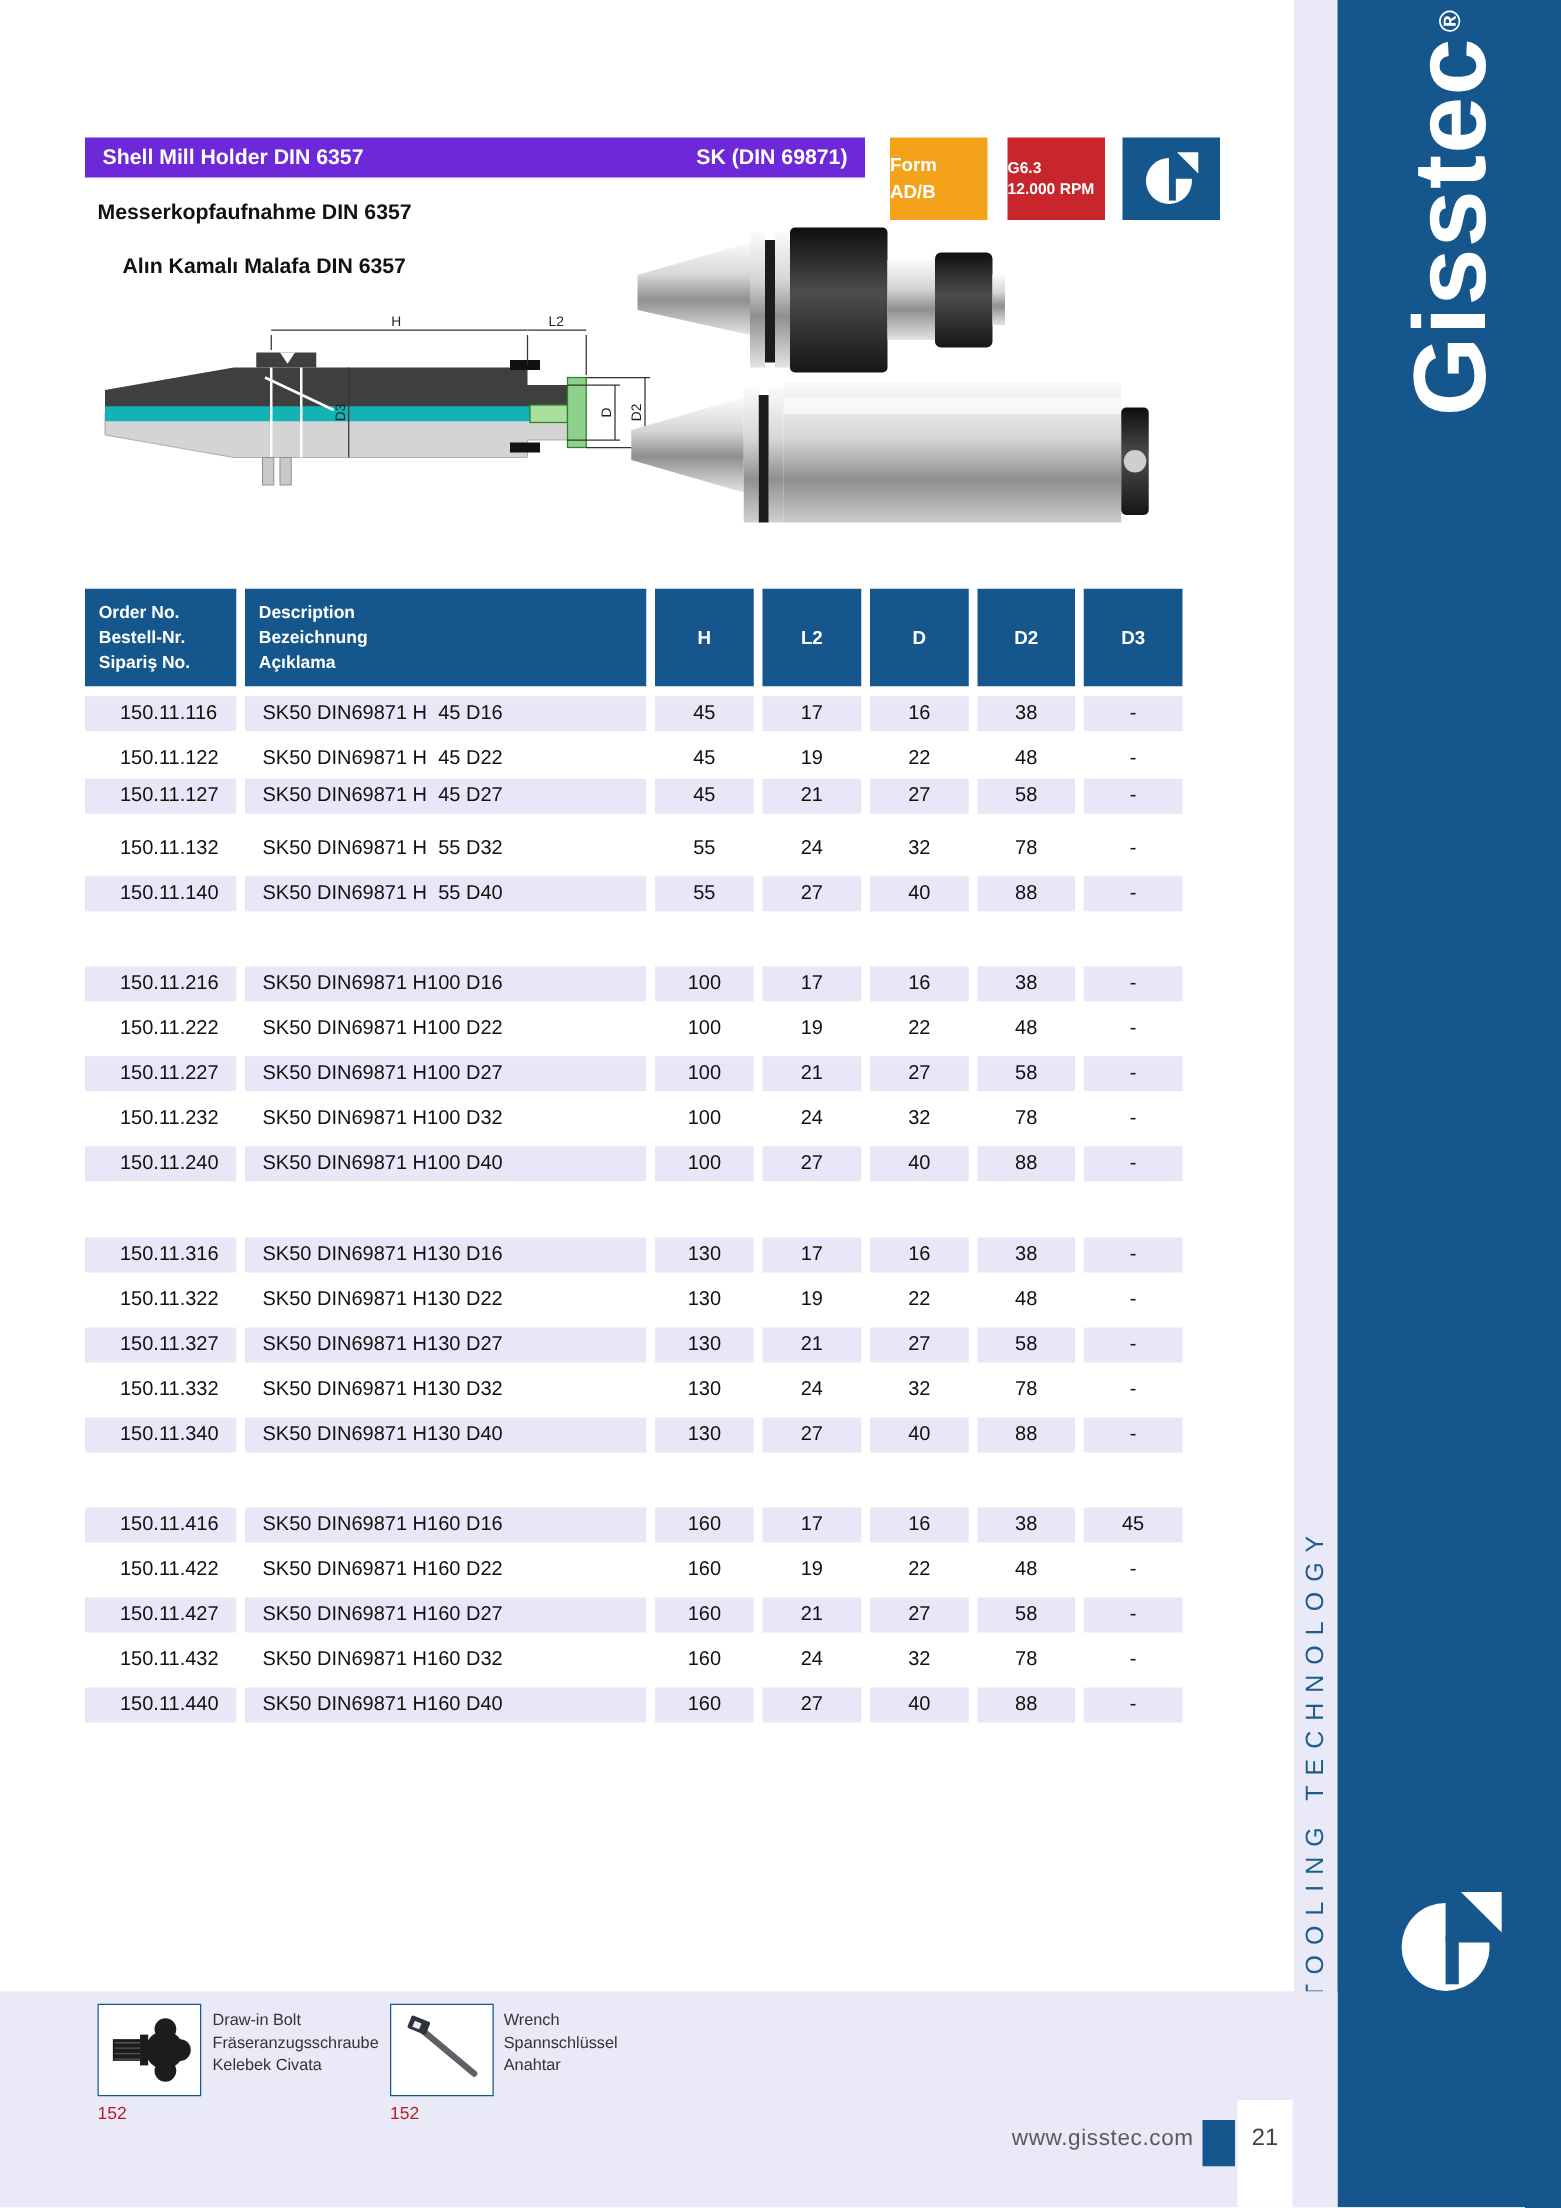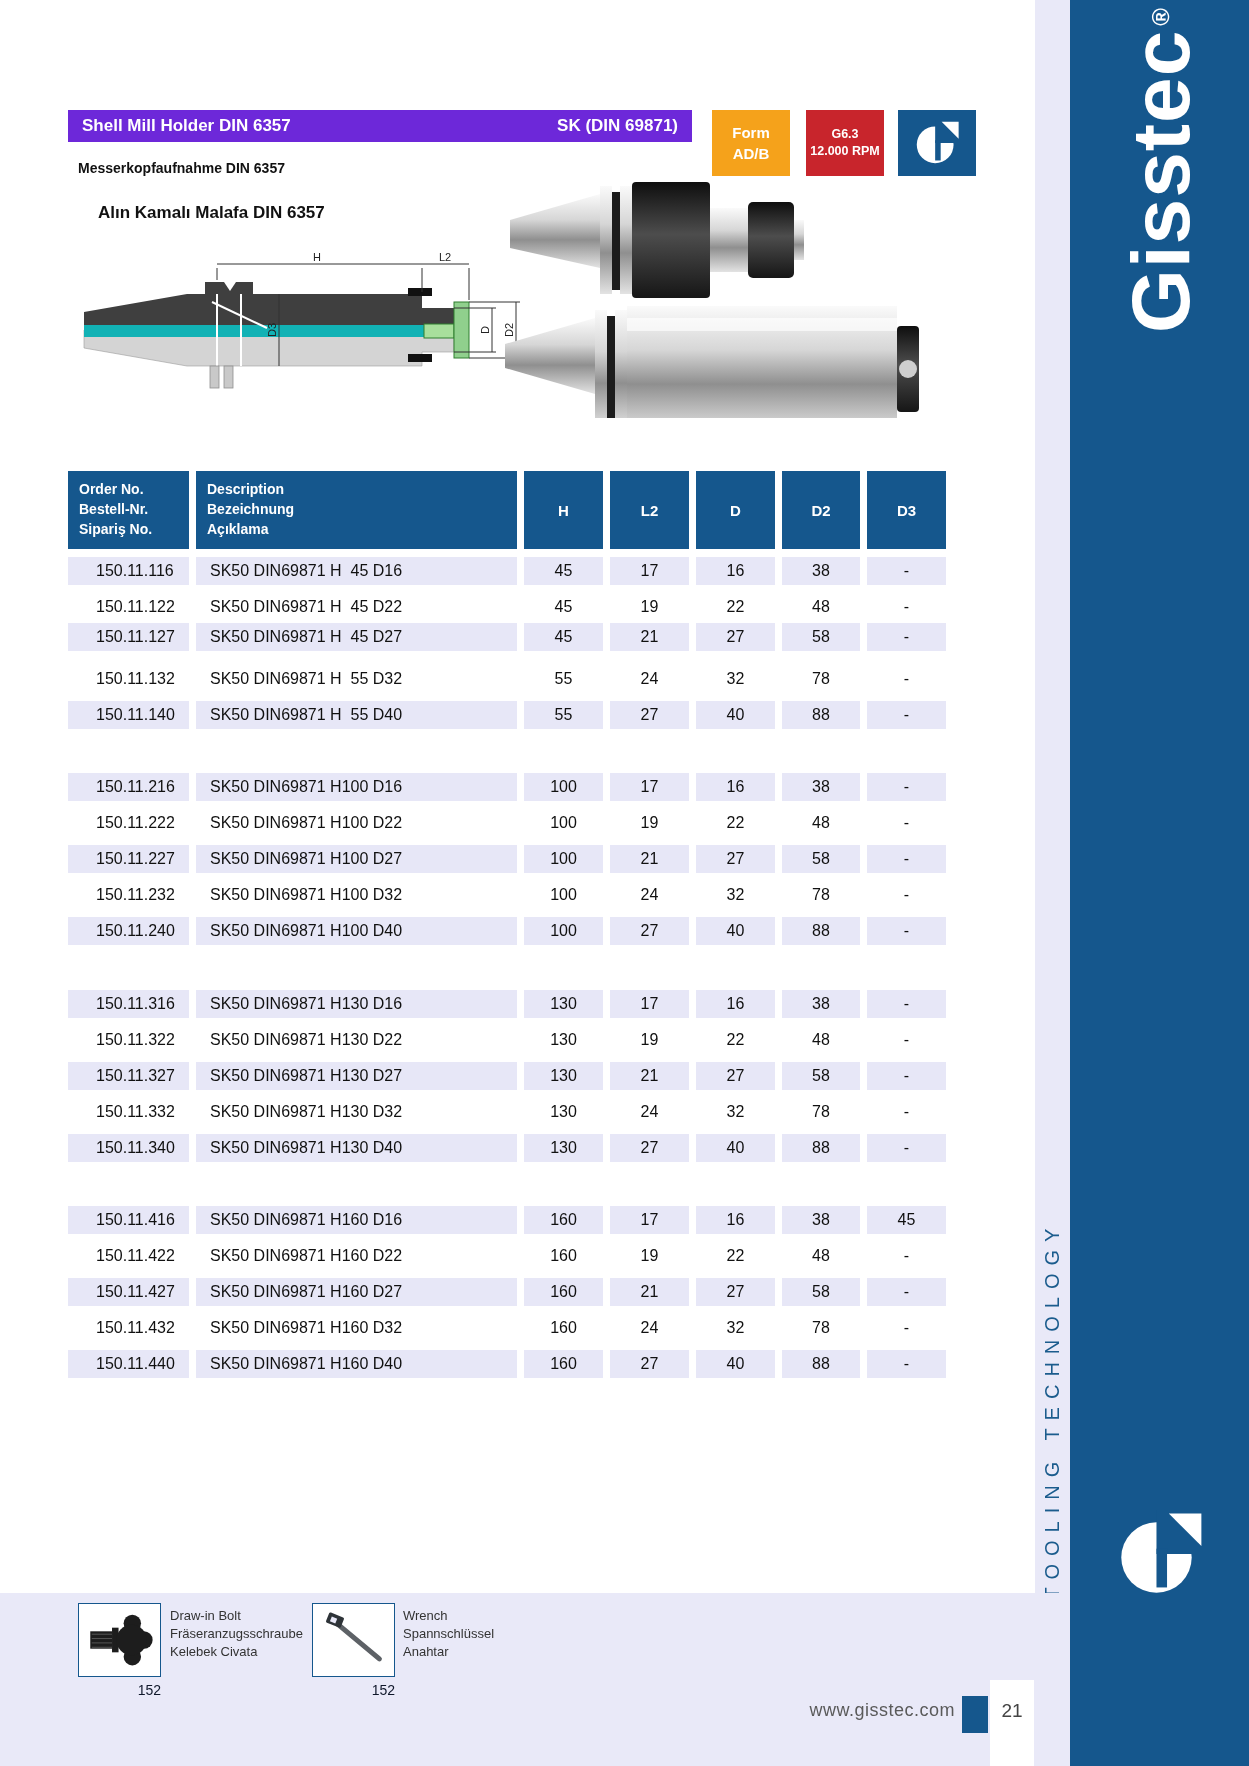--- a/index.html
+++ b/index.html
@@ -5,24 +5,24 @@
   * { margin:0; padding:0; box-sizing:border-box; }
   body { font-family:"Liberation Sans", sans-serif; background:#ffffff; }
   .page { position:relative; width:1249px; height:1766px; background:#fff; overflow:hidden; }
 
   
   .titlebar { position:absolute; left:68px; top:110px; width:624px; height:32px;
     background:#15578D; color:#fff; display:flex; align-items:center;
     justify-content:space-between; padding:0 14px; }
   .titlebar .tl-left { font-size:17px; font-weight:bold; }
   .titlebar .tl-right { font-size:17px; font-weight:bold; }
-  .subtitle1 { position:absolute; left:78px; top:160px; font-size:14px; font-weight:bold; color:#111; }
+  .subtitle1 { position:absolute; left:78px; top:160px; font-size:17px; font-weight:bold; color:#111; }
   .subtitle2 { position:absolute; left:78px; top:203px; font-size:17px; font-weight:bold; color:#111;margin-left:20px; }
 
-  .badge { position:absolute; top:110px; width:78px; height:66px; color:#fff; text-align:center;
+  .badge { position:absolute; top:110px; width:78px; height:66px; color:#fff; 
     display:flex; flex-direction:column; justify-content:center; }
   .badge-form { left:712px; background:#F5A21B; font-size:15px; font-weight:bold; line-height:21px; }
   .badge-balance { left:806px; background:#C8252C; font-size:12.5px; font-weight:bold; line-height:17px; }
   .badge-logo { left:898px; background:#15578D; align-items:center; }
 
   
   .drawing { position:absolute; left:72px; top:250px; }
   .photos { position:absolute; left:495px; top:168px; }
 
   
@@ -52,21 +52,21 @@
     color:#1b5c8d; font-size:20px; letter-spacing:8px; font-weight:normal; }
   .side-logo { position:absolute; left:1116px; top:1510px; }
 
   
   .band { position:absolute; left:0; top:1593px; width:1070px; height:173px; background:#E9E9F8; }
   .acc-box { position:absolute; top:1603px; width:83px; height:74px; background:#fff;
     border:1px solid #15578D; display:flex; align-items:center; justify-content:center; }
   .acc-box1 { left:78px; } .acc-box2 { left:312px; }
   .acc-label { position:absolute; top:1607px; font-size:13px; color:#333; line-height:18px; }
   .acc-label1 { left:170px; } .acc-label2 { left:403px; }
-  .acc-ref { position:absolute; top:1682px; width:83px; text-align:right; font-size:14px; color:#0f172a; }
+  .acc-ref { position:absolute; top:1682px; width:83px; text-align:left; font-size:14px; color:#b91c1c; }
   .acc-ref1 { left:78px; } .acc-ref2 { left:312px; }
 
   
   .page-tab { position:absolute; left:990px; top:1680px; width:44px; height:86px; background:#fff; }
   .website { position:absolute; right:294px; top:1700px; font-size:18px; color:#5a5a5a; letter-spacing:0.5px; }
   .page-marker { position:absolute; left:962px; top:1696px; width:26px; height:37px; background:#15578D; }
   .page-number { position:absolute; left:990px; top:1700px; width:44px; text-align:center; font-size:19px; color:#444; }
 </style>
 </head>
 <body>

